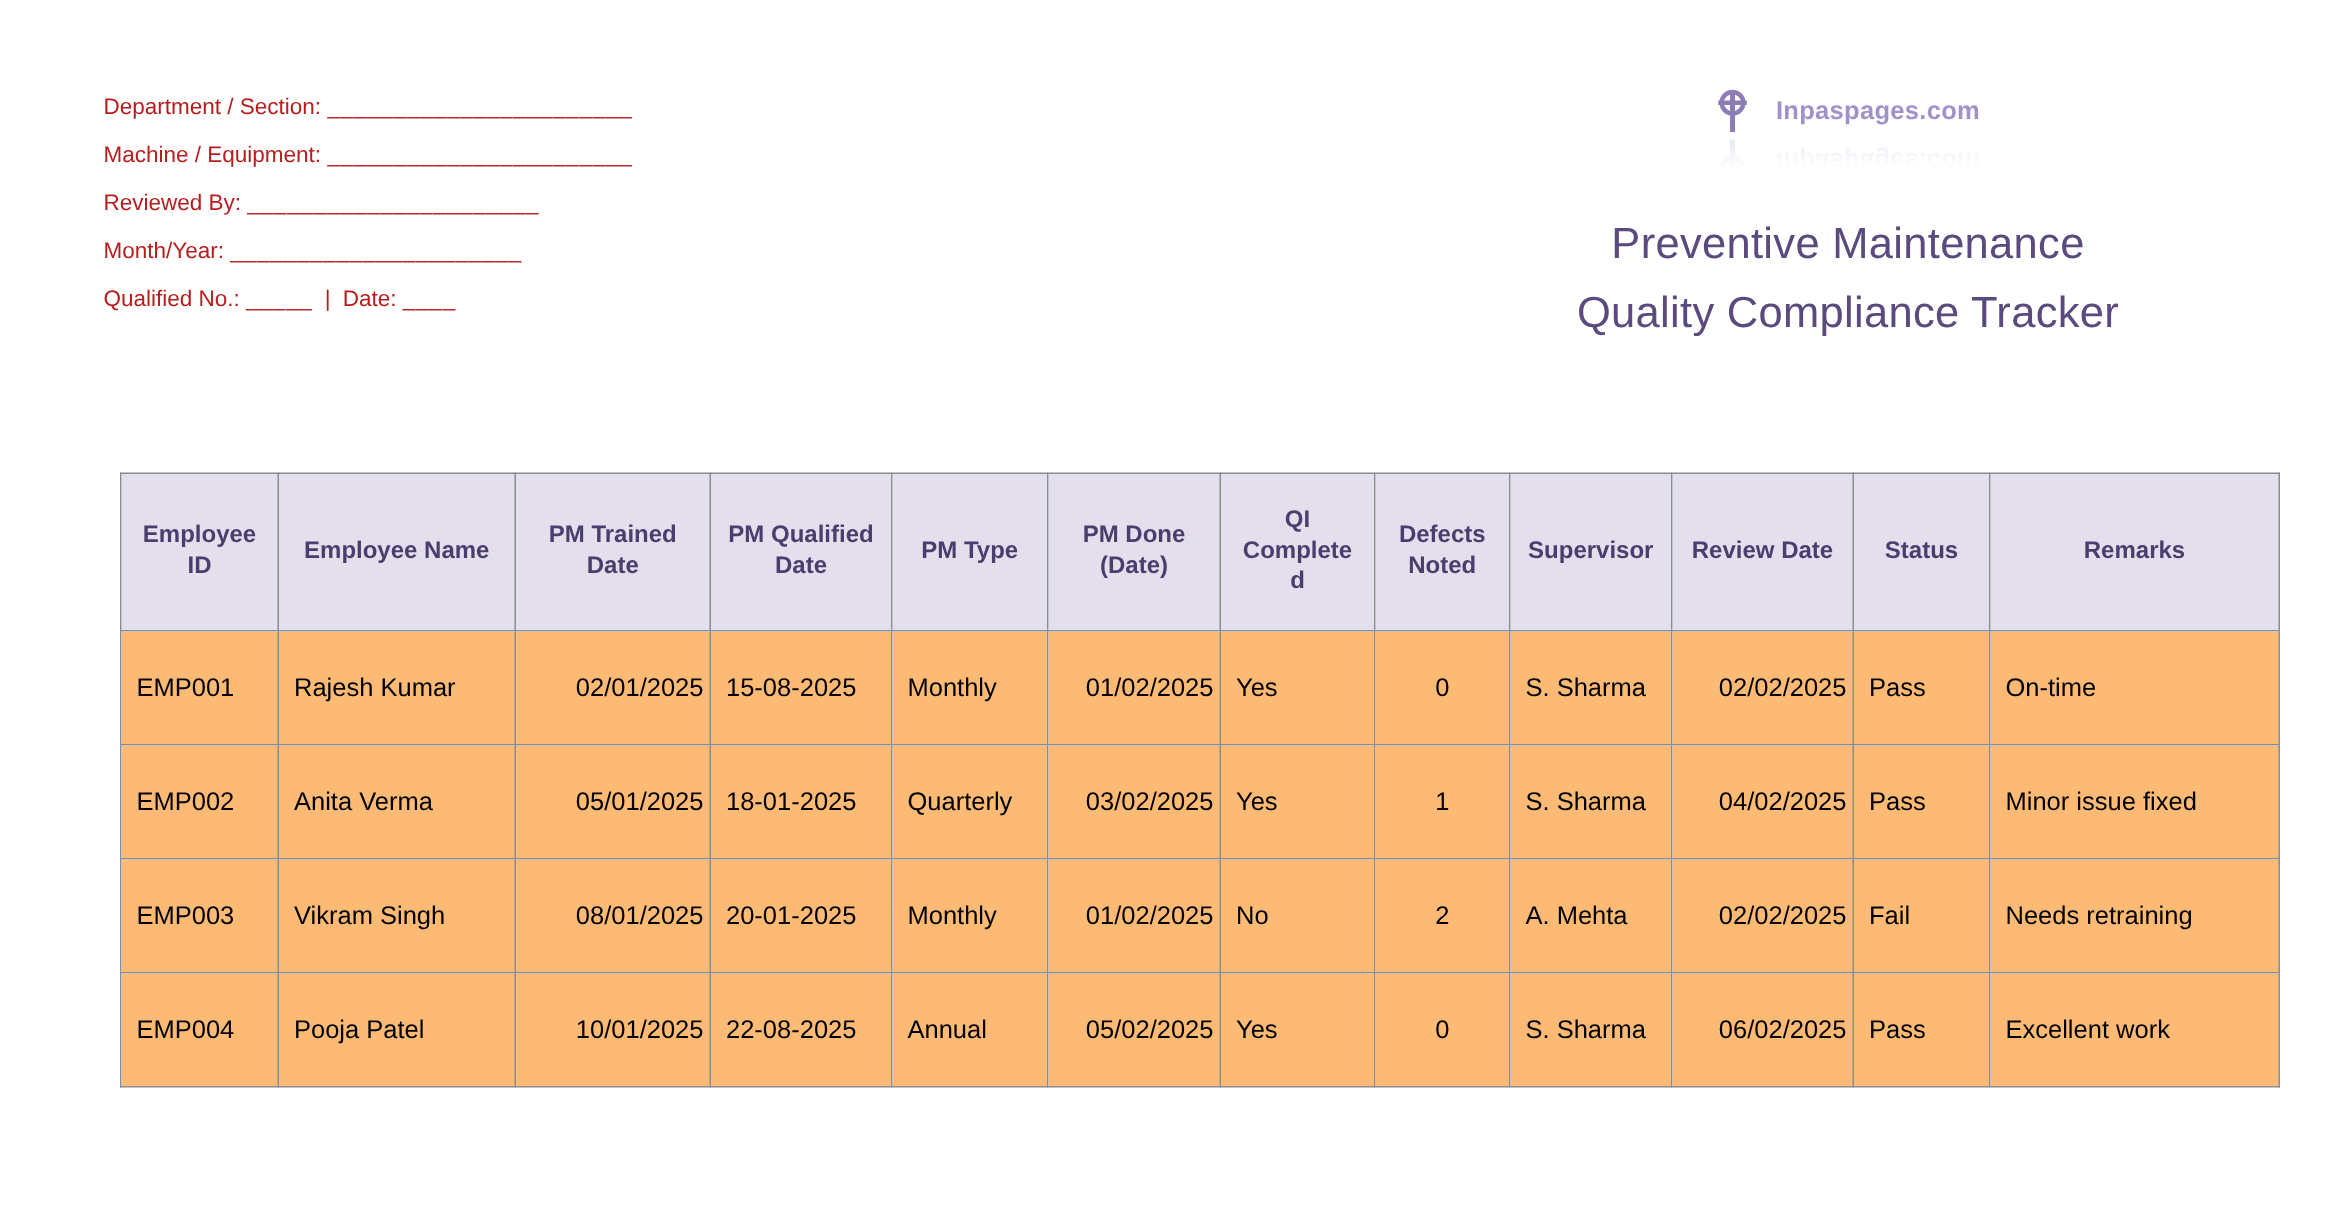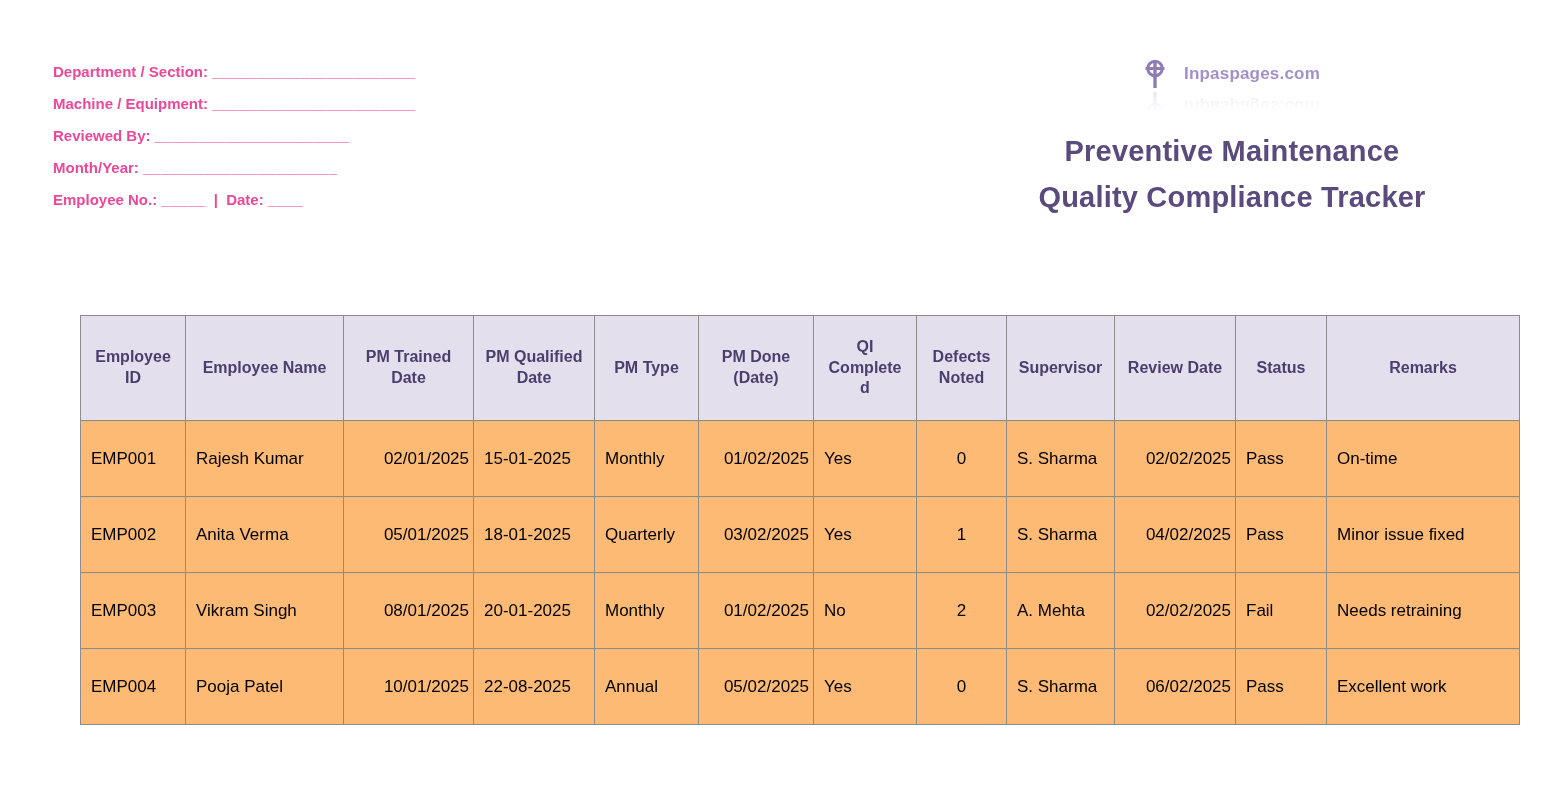--- a/index.html
+++ b/index.html
@@ -9,34 +9,34 @@
     --border-color:#8c8c8c;
     --logo-color:#a291c9;
     --icon-color:#8d7db4;
   }
   *{box-sizing:border-box;margin:0;padding:0;}
   html,body{width:1562px;height:812px;background:#ffffff;overflow:hidden;}
   body{font-family:"Liberation Sans",sans-serif;color:#000;position:relative;}
 
   
   .form-fields{position:absolute;left:53px;top:56px;}
-  .field-line{font-size:15px;font-weight:bold;color:#ec4899;height:32px;line-height:32px;white-space:nowrap;}
+  .field-line{font-size:15px;font-weight:normal;color:#b91c1c;height:32px;line-height:32px;white-space:nowrap;margin-left:16px;}
   .field-blank{letter-spacing:0.5px;}
   .rev-sep{padding:0 4px;}
 
   
   .brand{position:absolute;top:58px;right:98px;width:464px;text-align:center;}
   .logo-wrap{height:62px;position:relative;}
   .logo-row{display:inline-flex;align-items:center;gap:18px;height:32px;}
   .logo-icon{width:22px;height:30px;display:inline-block;}
   .logo-text{font-size:17px;font-weight:bold;color:var(--logo-color);letter-spacing:0.2px;}
   .logo-reflection{position:absolute;left:0;right:0;top:29px;transform:scaleY(-1);opacity:0.28;
     -webkit-mask-image:linear-gradient(to top,rgba(0,0,0,.9) 0%,transparent 70%);
     mask-image:linear-gradient(to top,rgba(0,0,0,.9) 0%,transparent 70%);}
-  .title{color:var(--title-color);font-size:29px;font-weight:bold;line-height:46px;margin-top:8px;letter-spacing:0.2px;}
+  .title{color:var(--title-color);font-size:29px;font-weight:normal;line-height:46px;margin-top:20px;letter-spacing:0.2px;}
 
   
   .data-table{position:absolute;left:48px;top:315px;border-collapse:collapse;table-layout:fixed;width:1439px;margin-left:32px;}
   .data-table th,.data-table td{border:1px solid var(--border-color);vertical-align:middle;overflow:hidden;}
   .data-table th{height:105px;background:var(--header-bg);color:var(--header-text);
     font-size:16px;font-weight:bold;text-align:center;padding:0 8px;line-height:1.3;}
   .th-inner{display:block;margin:0 auto;overflow-wrap:break-word;word-wrap:break-word;}
   .data-table th:nth-child(7) .th-inner{max-width:80px;}
   .data-table td{height:76px;font-size:17px;color:#000;padding:0 10px;text-align:left;background:#fdba74;line-height:1.25;}
   .data-table td:nth-child(3),
@@ -58,21 +58,21 @@
   </div>
   <div class="field-line">
     <span class="field-label">Reviewed By:</span>
     <span class="field-blank">______________________</span>
   </div>
   <div class="field-line">
     <span class="field-label">Month/Year:</span>
     <span class="field-blank">______________________</span>
   </div>
   <div class="field-line">
-    <span class="field-label">Employee No.:</span>
+    <span class="field-label">Qualified No.:</span>
     <span class="field-blank">_____</span>
     <span class="rev-sep">|</span>
     <span class="field-label">Date:</span>
     <span class="field-blank">____</span>
   </div>
 </div>
 
 <div class="brand">
   <div class="logo-wrap">
     <div class="logo-row">
@@ -150,21 +150,21 @@
       <th>
           <span class="th-inner">Remarks</span>
         </th>
     </tr>
   </thead>
   <tbody>
     <tr>
       <td>EMP001</td>
       <td>Rajesh Kumar</td>
       <td>02/01/2025</td>
-      <td>15-01-2025</td>
+      <td>15-08-2025</td>
       <td>Monthly</td>
       <td>01/02/2025</td>
       <td>Yes</td>
       <td>0</td>
       <td>S. Sharma</td>
       <td>02/02/2025</td>
       <td>Pass</td>
       <td>On-time</td>
     </tr>
     <tr>

